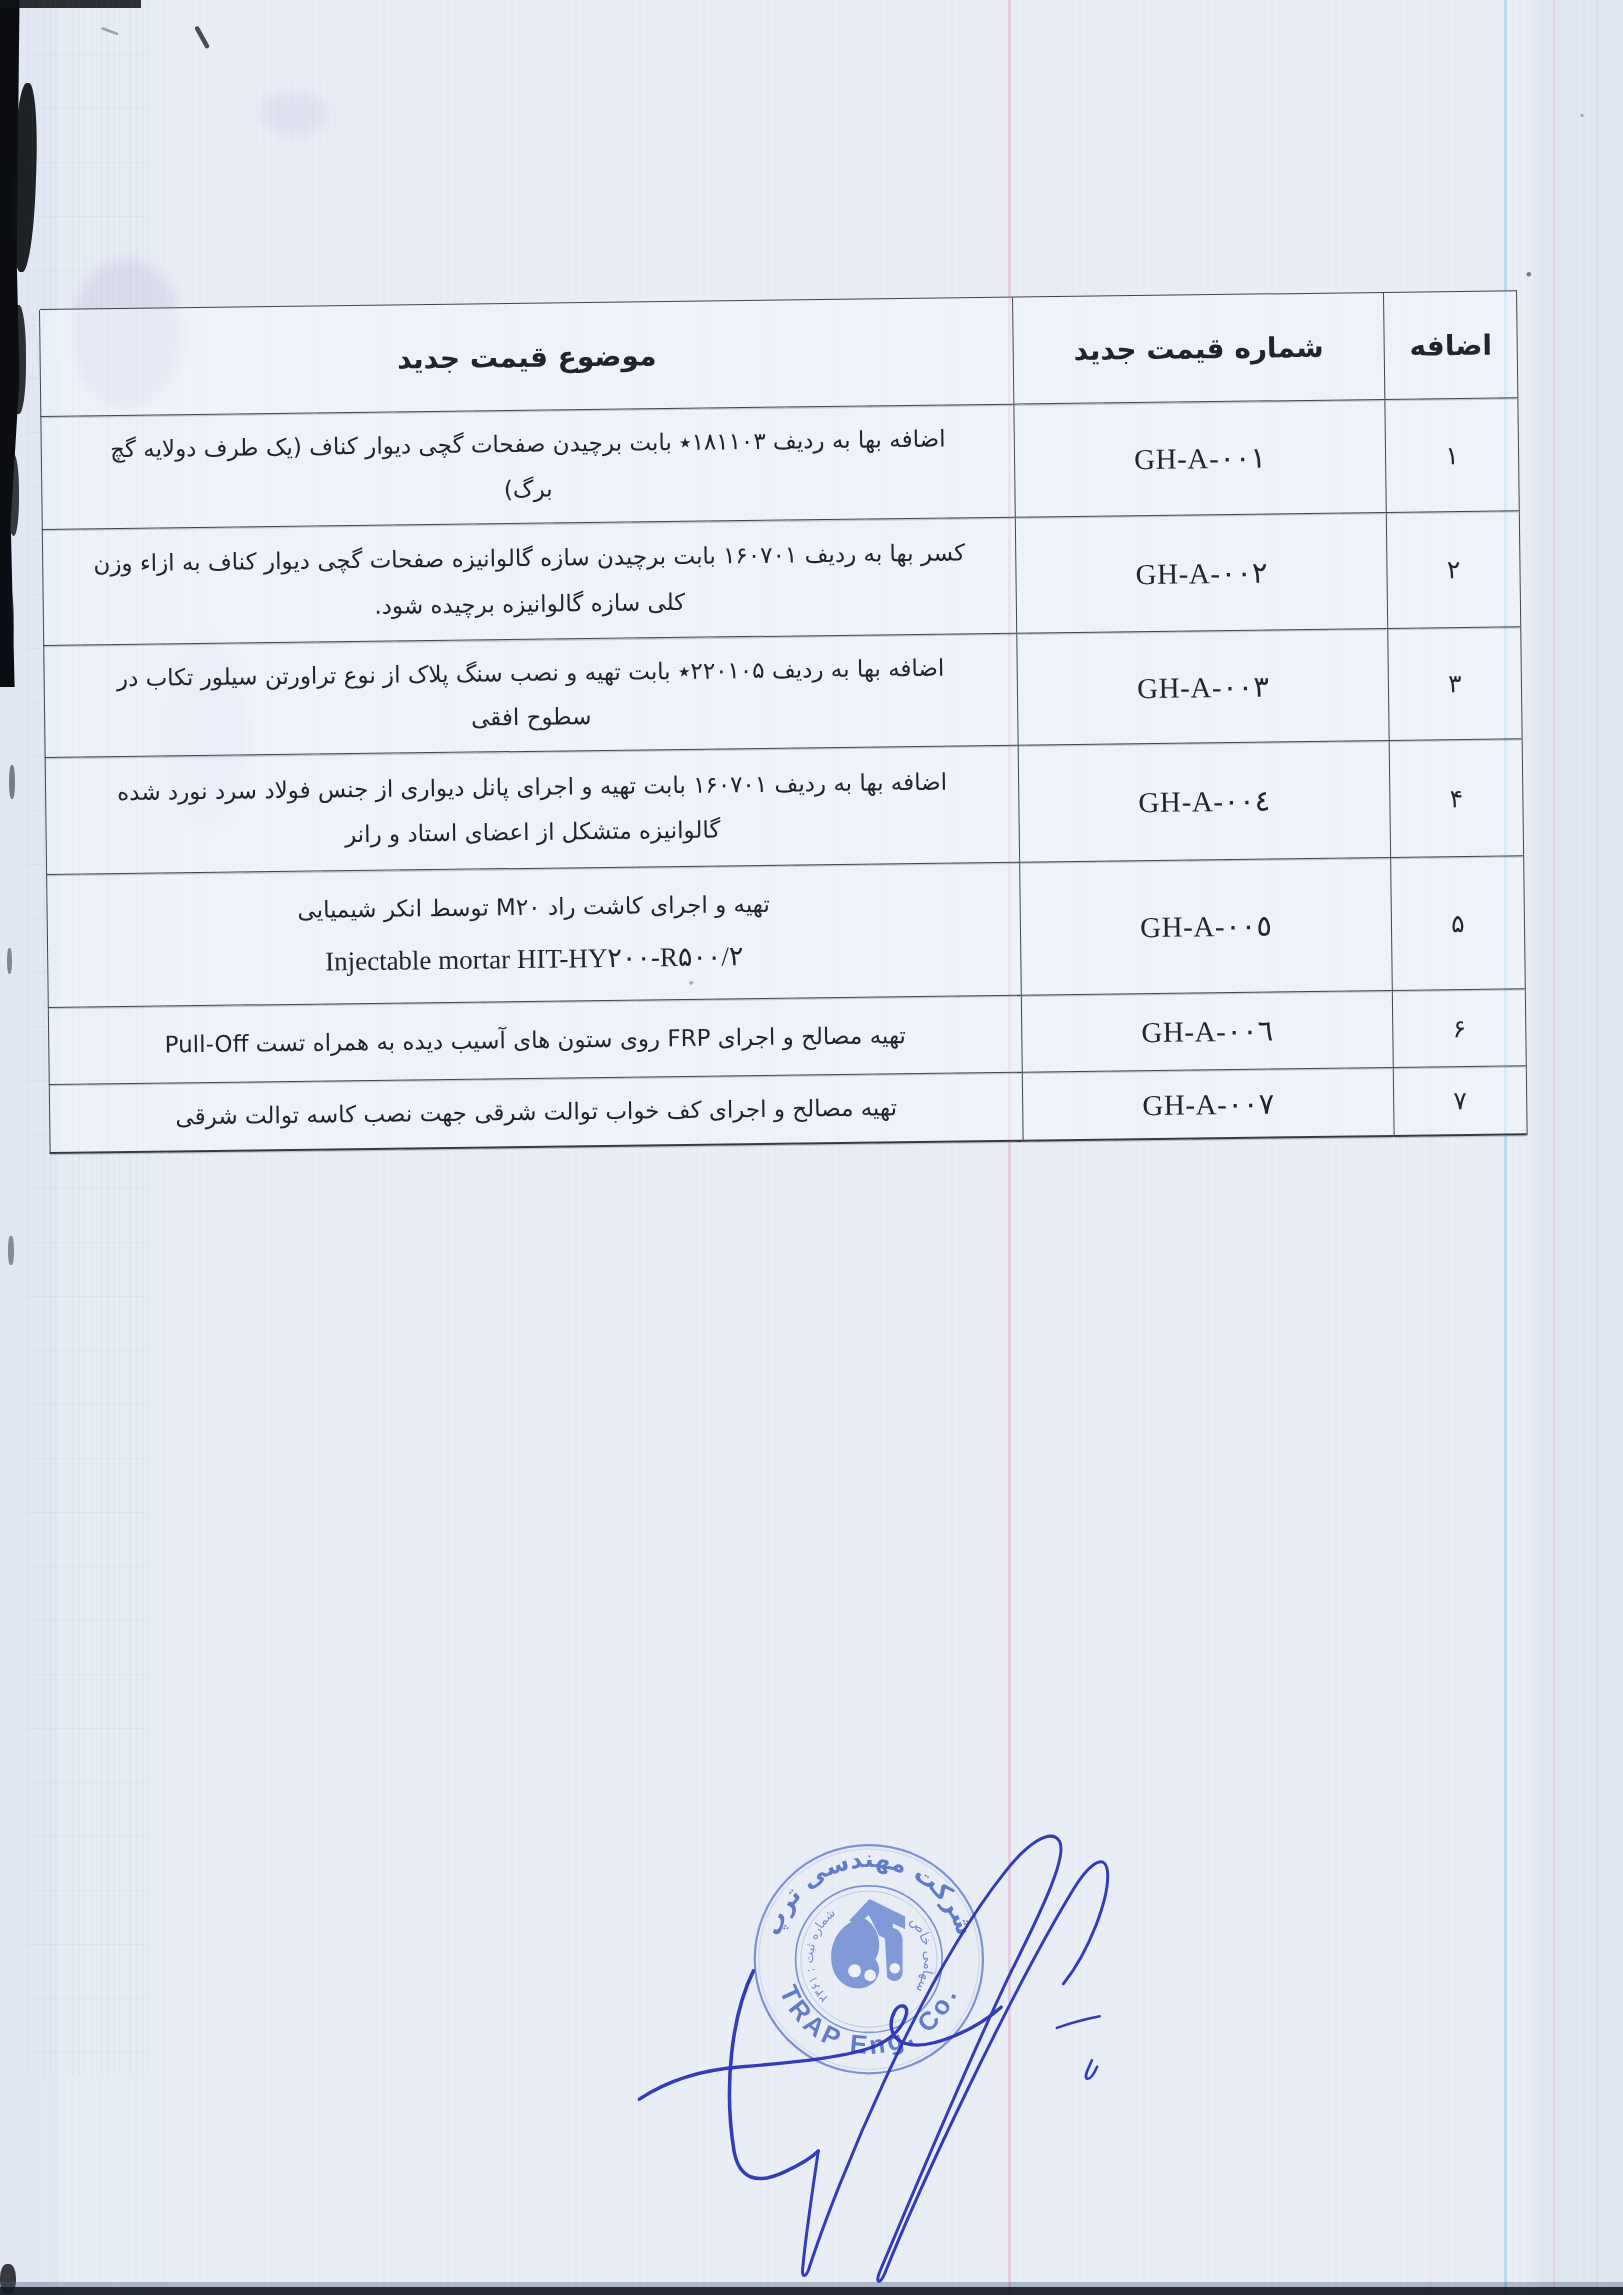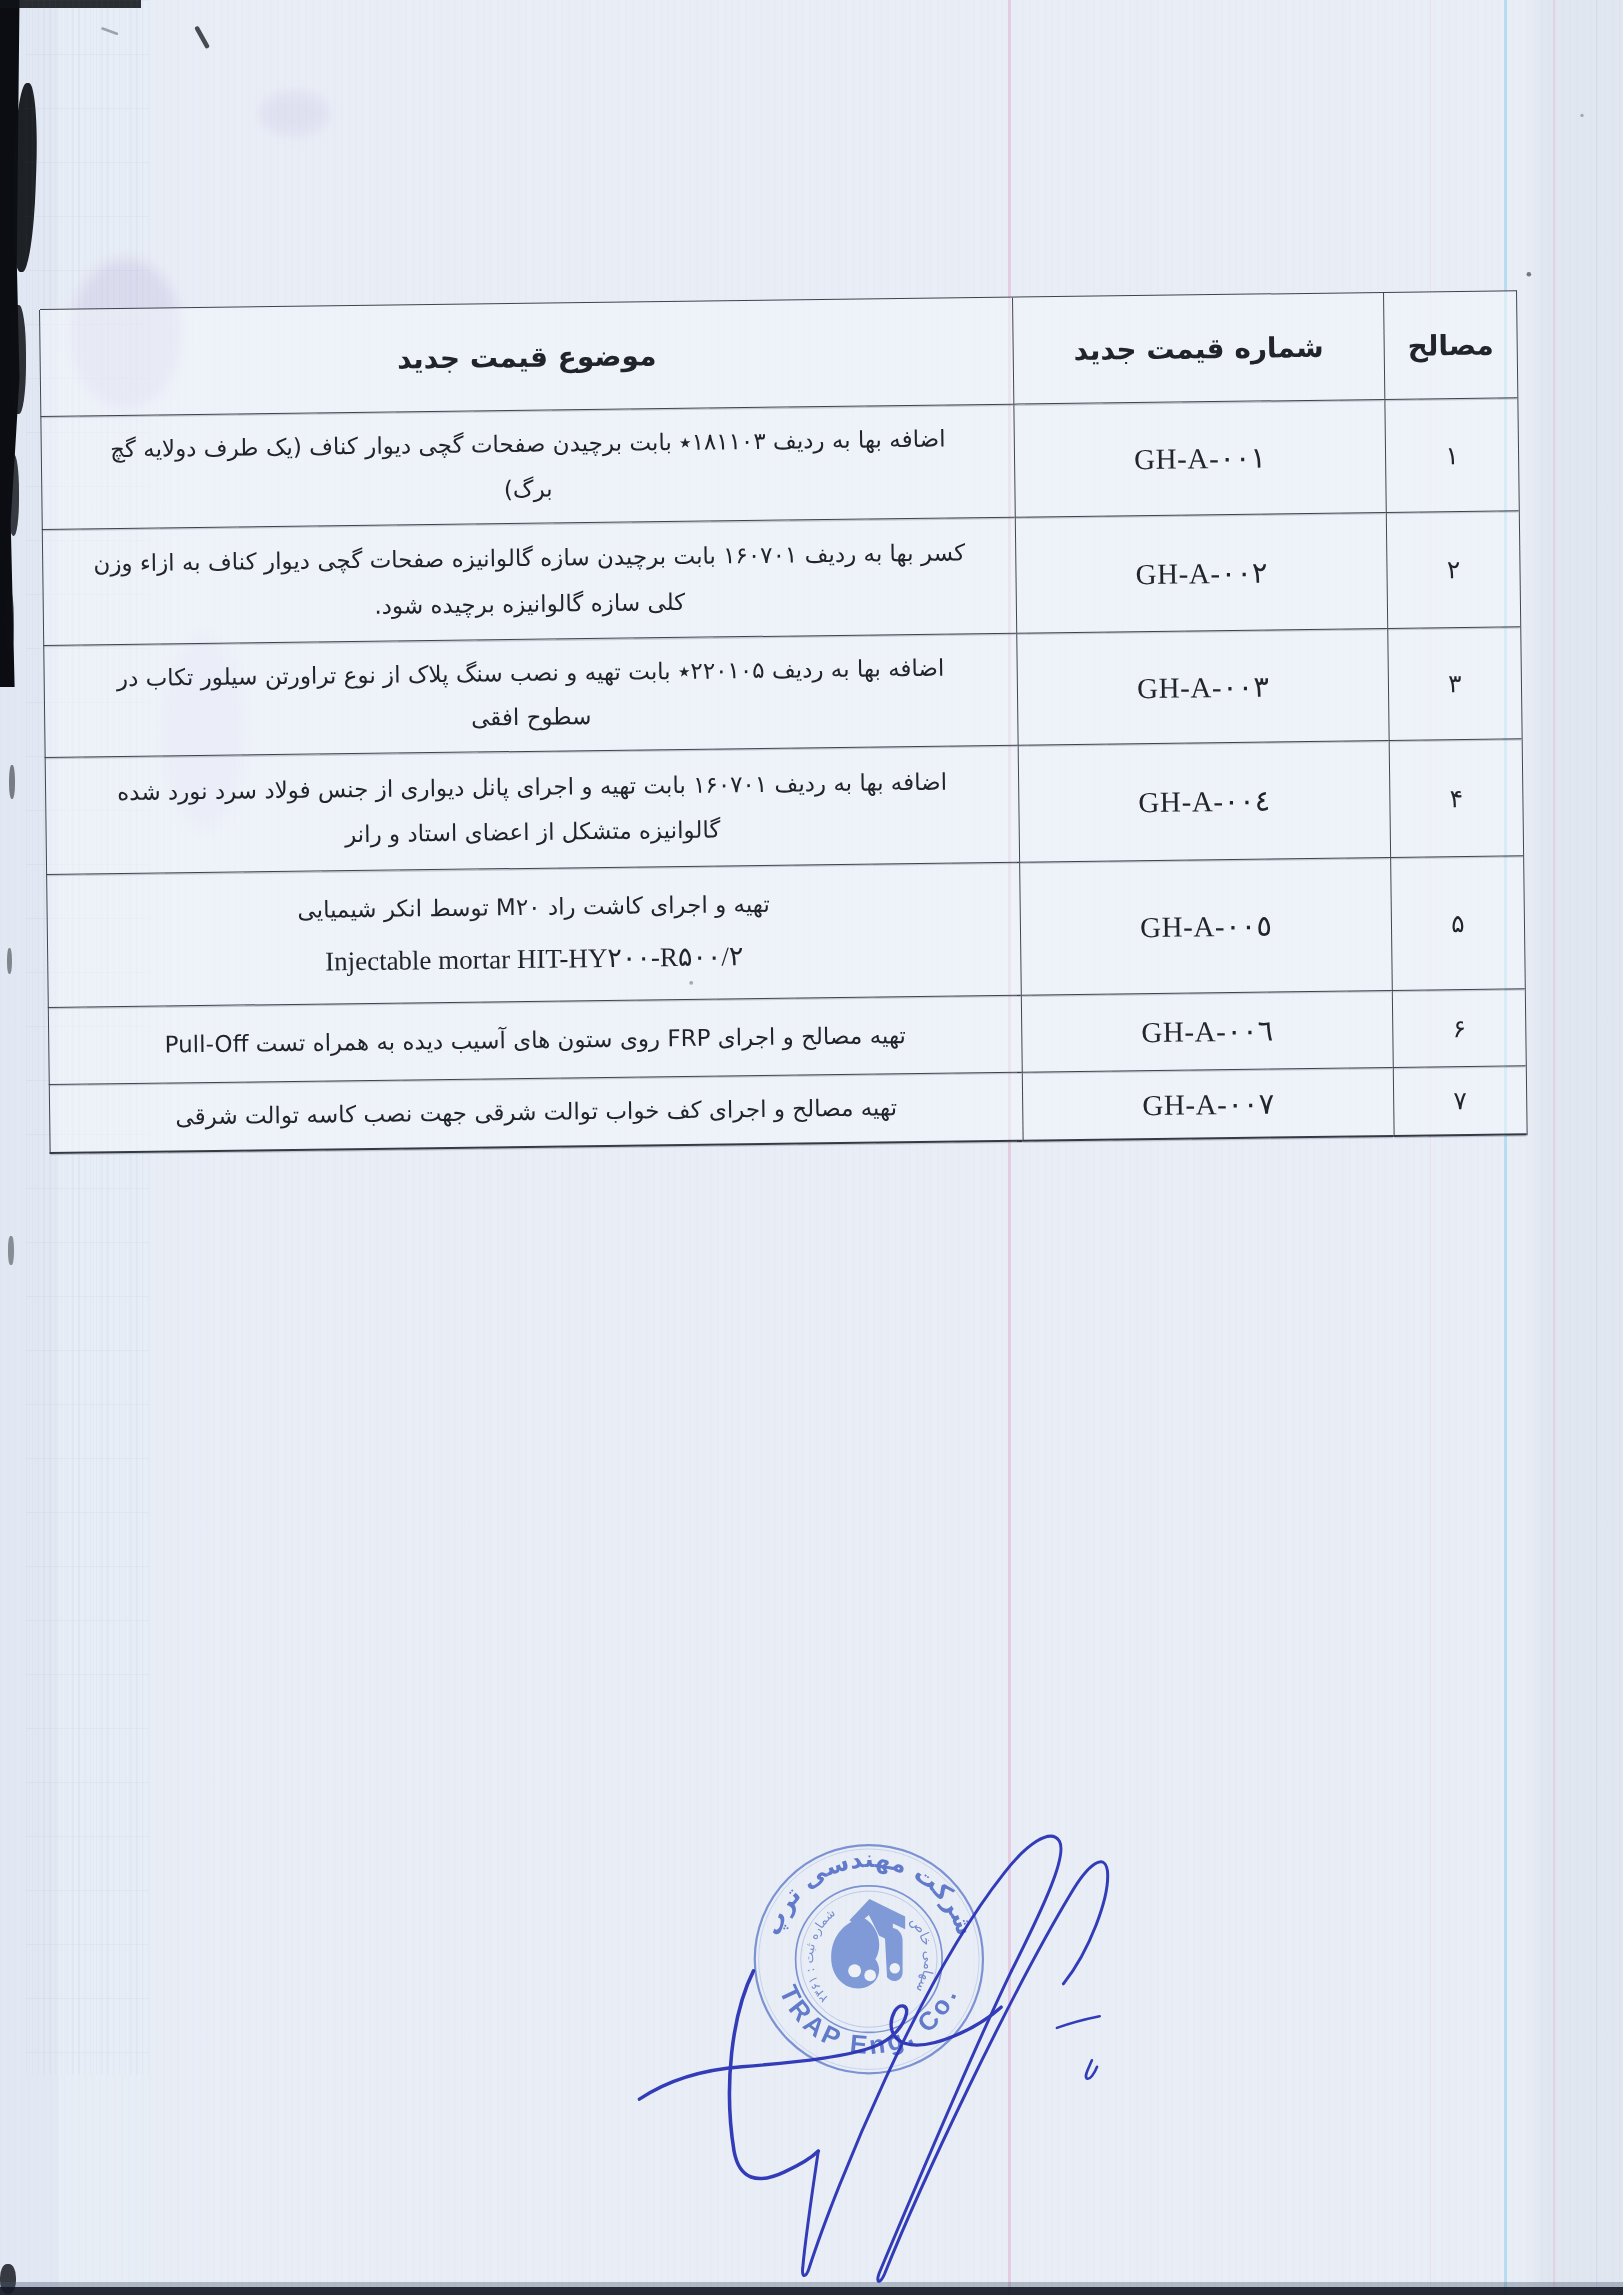--- a/index.html
+++ b/index.html
@@ -108,21 +108,21 @@
   <div class="smudge s1"></div>
   <div class="smudge s2"></div>
   <div class="smudge s3"></div>
   <div class="bottom-fade"></div>
   <div class="bottom-bar"></div>
 
   <div class="table-wrap">
     <div class="grid">
 
       <div class="cell hdr">
-          <div>مصالح</div>
+          <div>اضافه</div>
         </div>
       <div class="cell hdr">
           <div>شماره قیمت جدید</div>
         </div>
       <div class="cell hdr">
           <div>موضوع قیمت جدید</div>
         </div>
 
       <div class="cell rowno">
           <div>۱</div>

